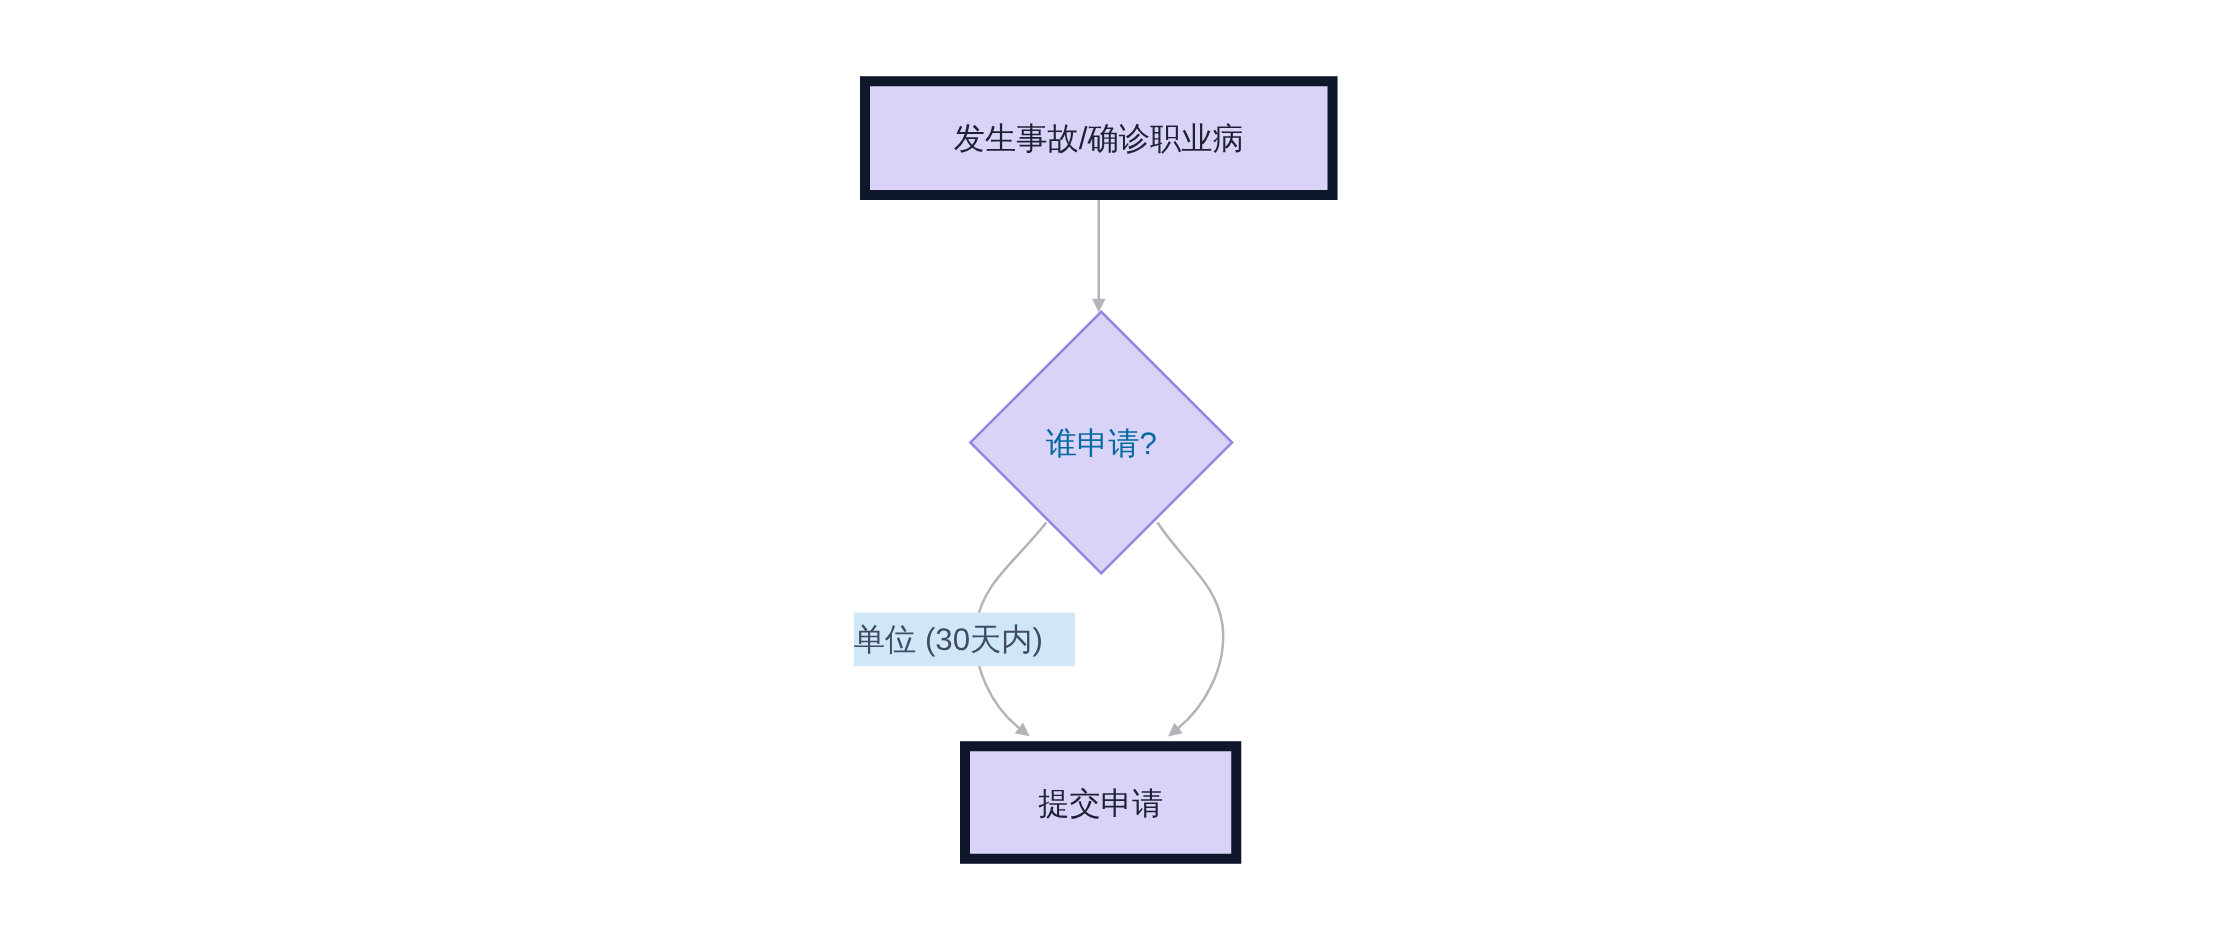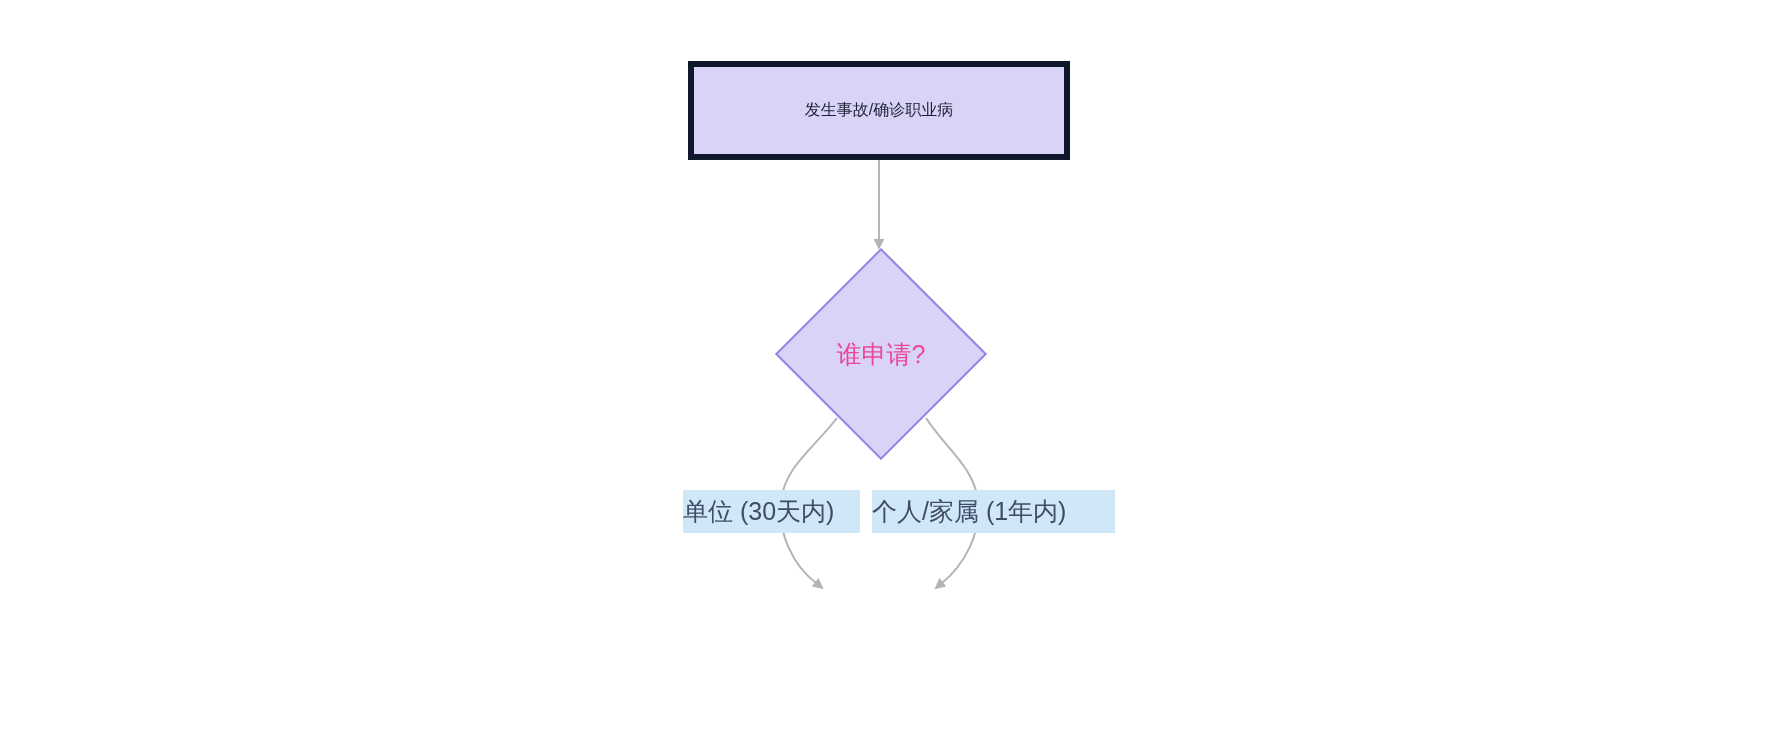--- a/index.html
+++ b/index.html
@@ -24,26 +24,26 @@
   }
   .edge-path {
     fill: none;
     stroke: #b4b3ba;
     stroke-width: 2px;
   }
   .node {
     position: absolute;
     box-sizing: border-box;
     background: #d9d3f7;
-    border: 6px solid #0f172a;
+    border: 8px solid #0f172a;
     display: flex;
     align-items: center;
     justify-content: center;
     color: #1d2135;
-    font-size: 16px;
+    font-size: 25px;
     white-space: nowrap;
   }
   .node-start {
     left: 688px;
     top: 61px;
     width: 382px;
     height: 99px;
   }
   .node-submit {
     left: 768px;
@@ -64,21 +64,21 @@
   }
   .diamond-label {
     position: absolute;
     left: 781px;
     top: 329px;
     width: 200px;
     height: 50px;
     display: flex;
     align-items: center;
     justify-content: center;
-    color: #ec4899;
+    color: #0369a1;
     font-size: 25px;
     white-space: nowrap;
   }
   .edge-label {
     position: absolute;
     box-sizing: border-box;
     background: #d0e7f8;
     color: #414b66;
     font-size: 25px;
     display: flex;
@@ -119,18 +119,18 @@
   </div>
 
   <div class="diamond-shape"></div>
   <div class="diamond-label">
     <span>谁申请?</span>
   </div>
 
   <div class="edge-label edge-label-unit">
     <span>单位 (30天内)</span>
   </div>
-  <div class="edge-label edge-label-family">
-    <span>个人/家属 (1年内)</span>
+
+  <div class="node node-submit">
+    <span>提交申请</span>
   </div>
-
 
 </div>
 
 </body></html>

